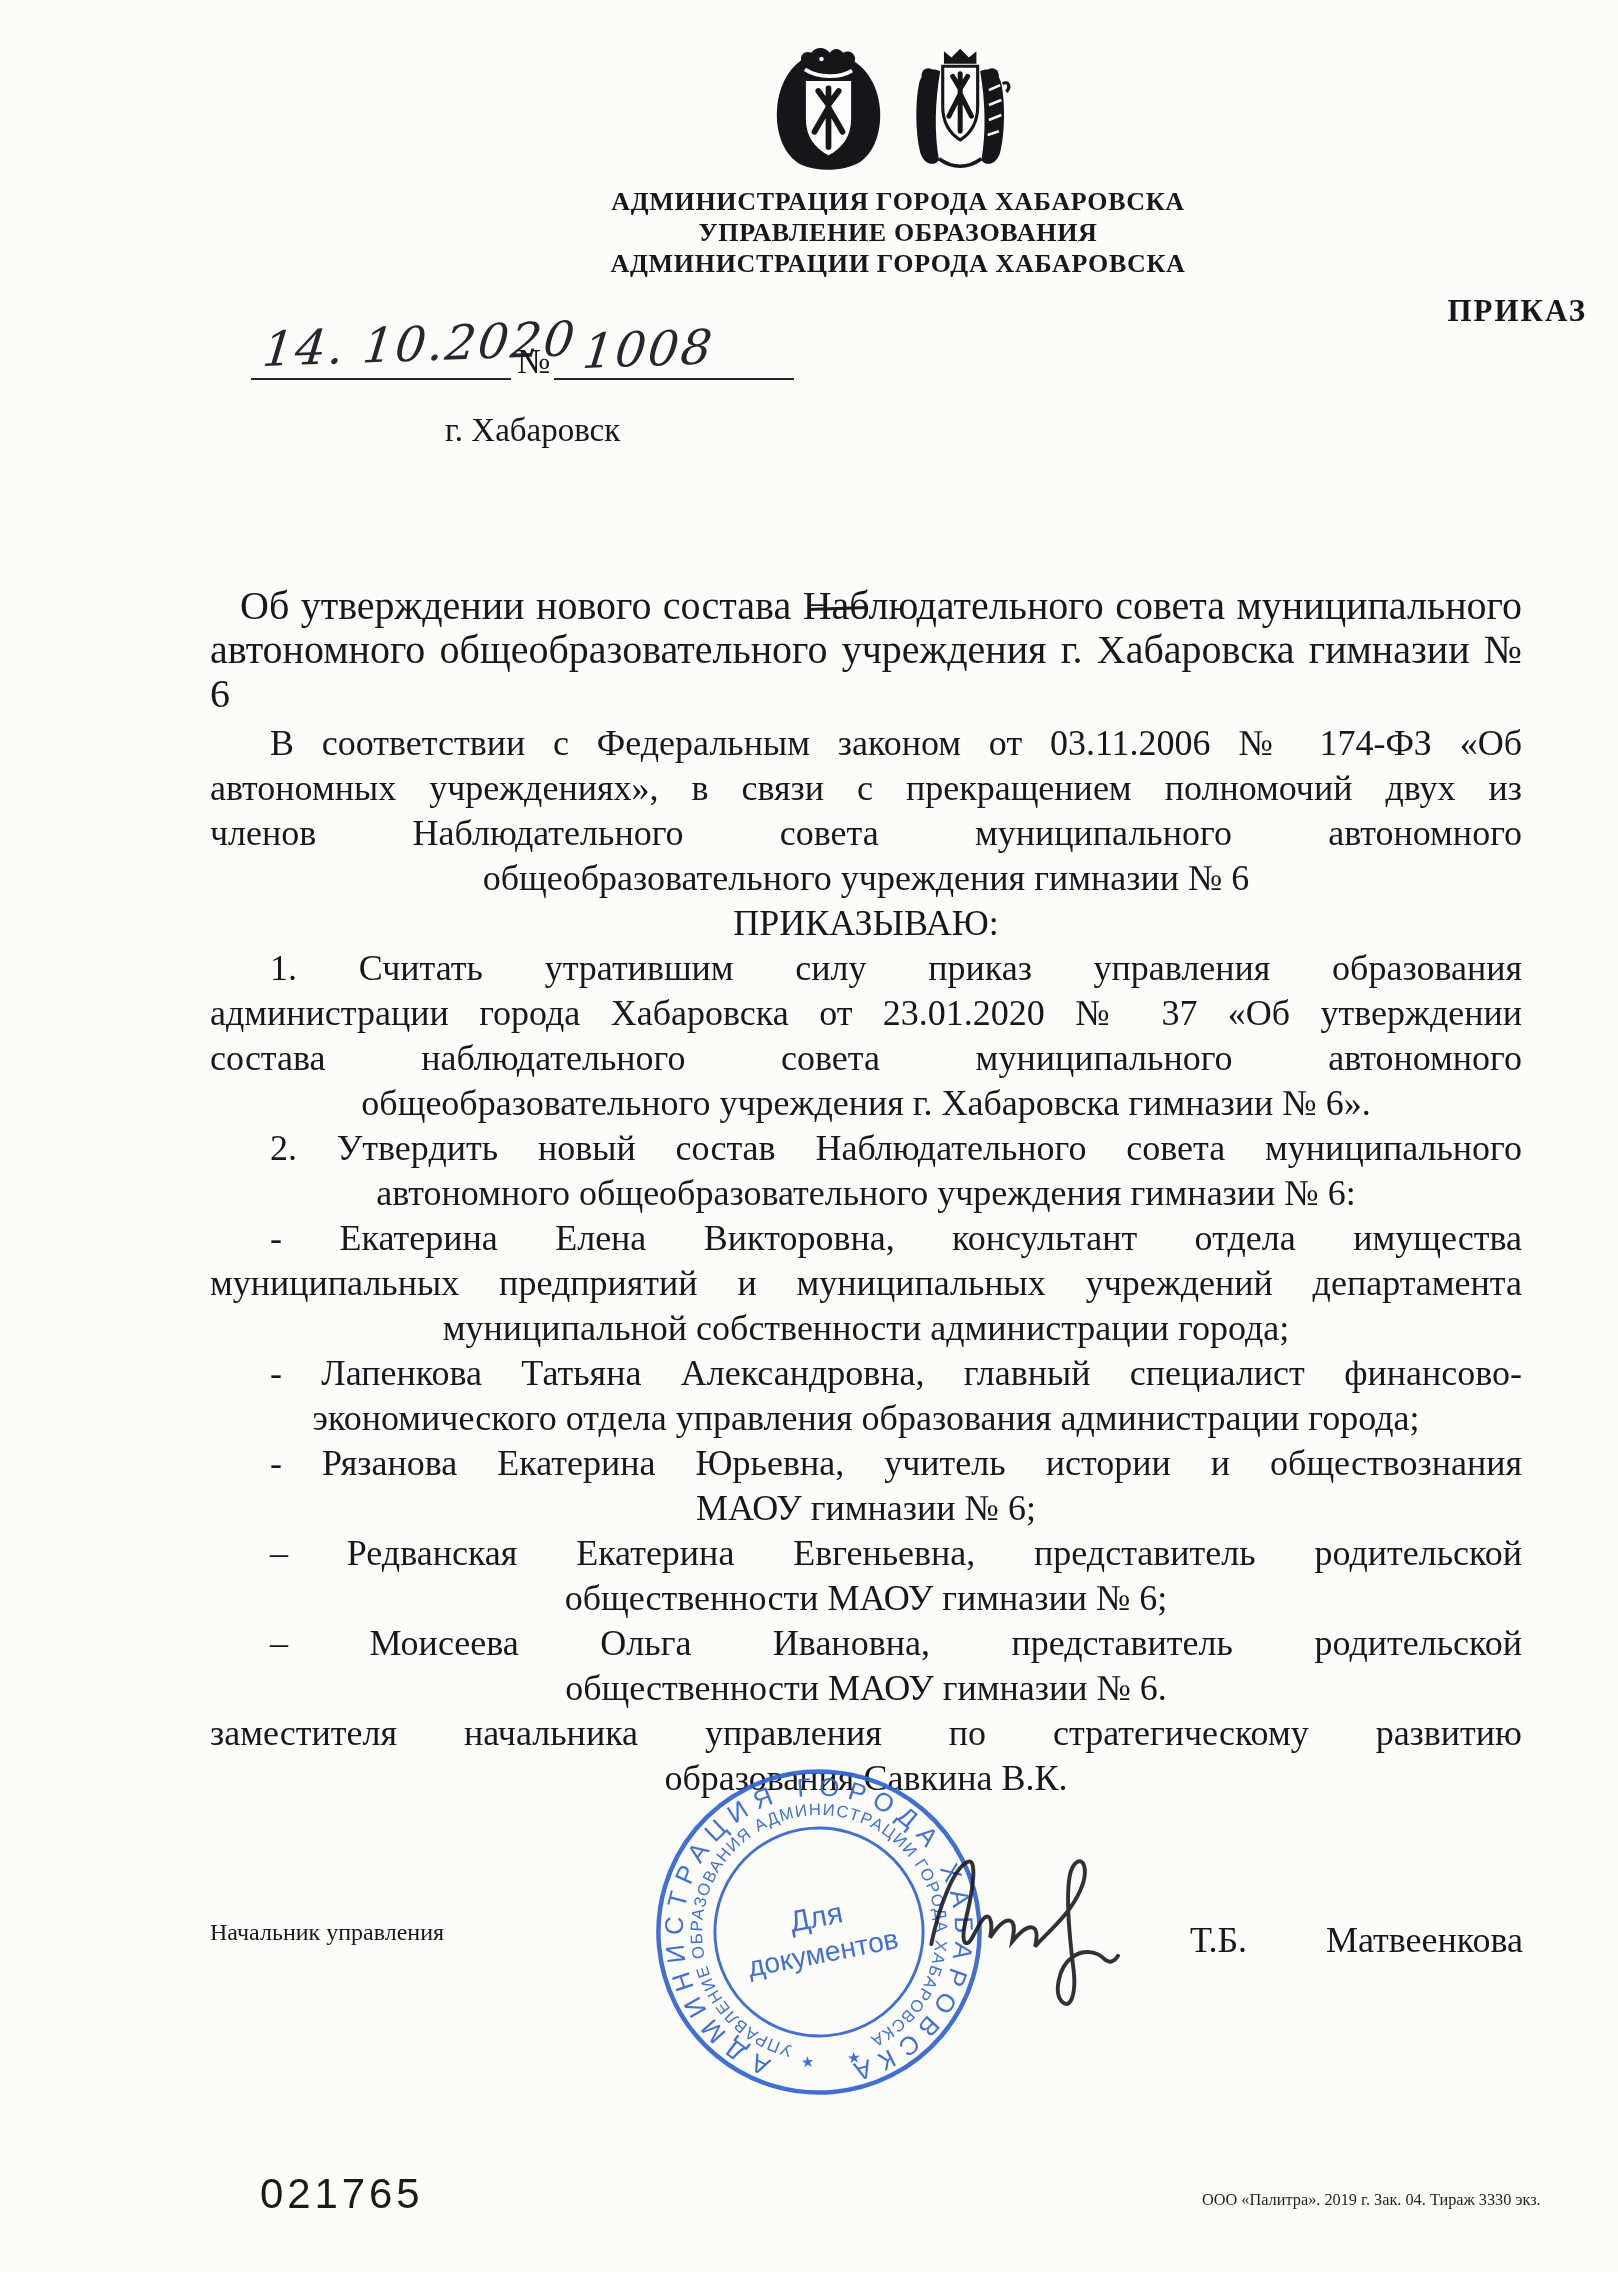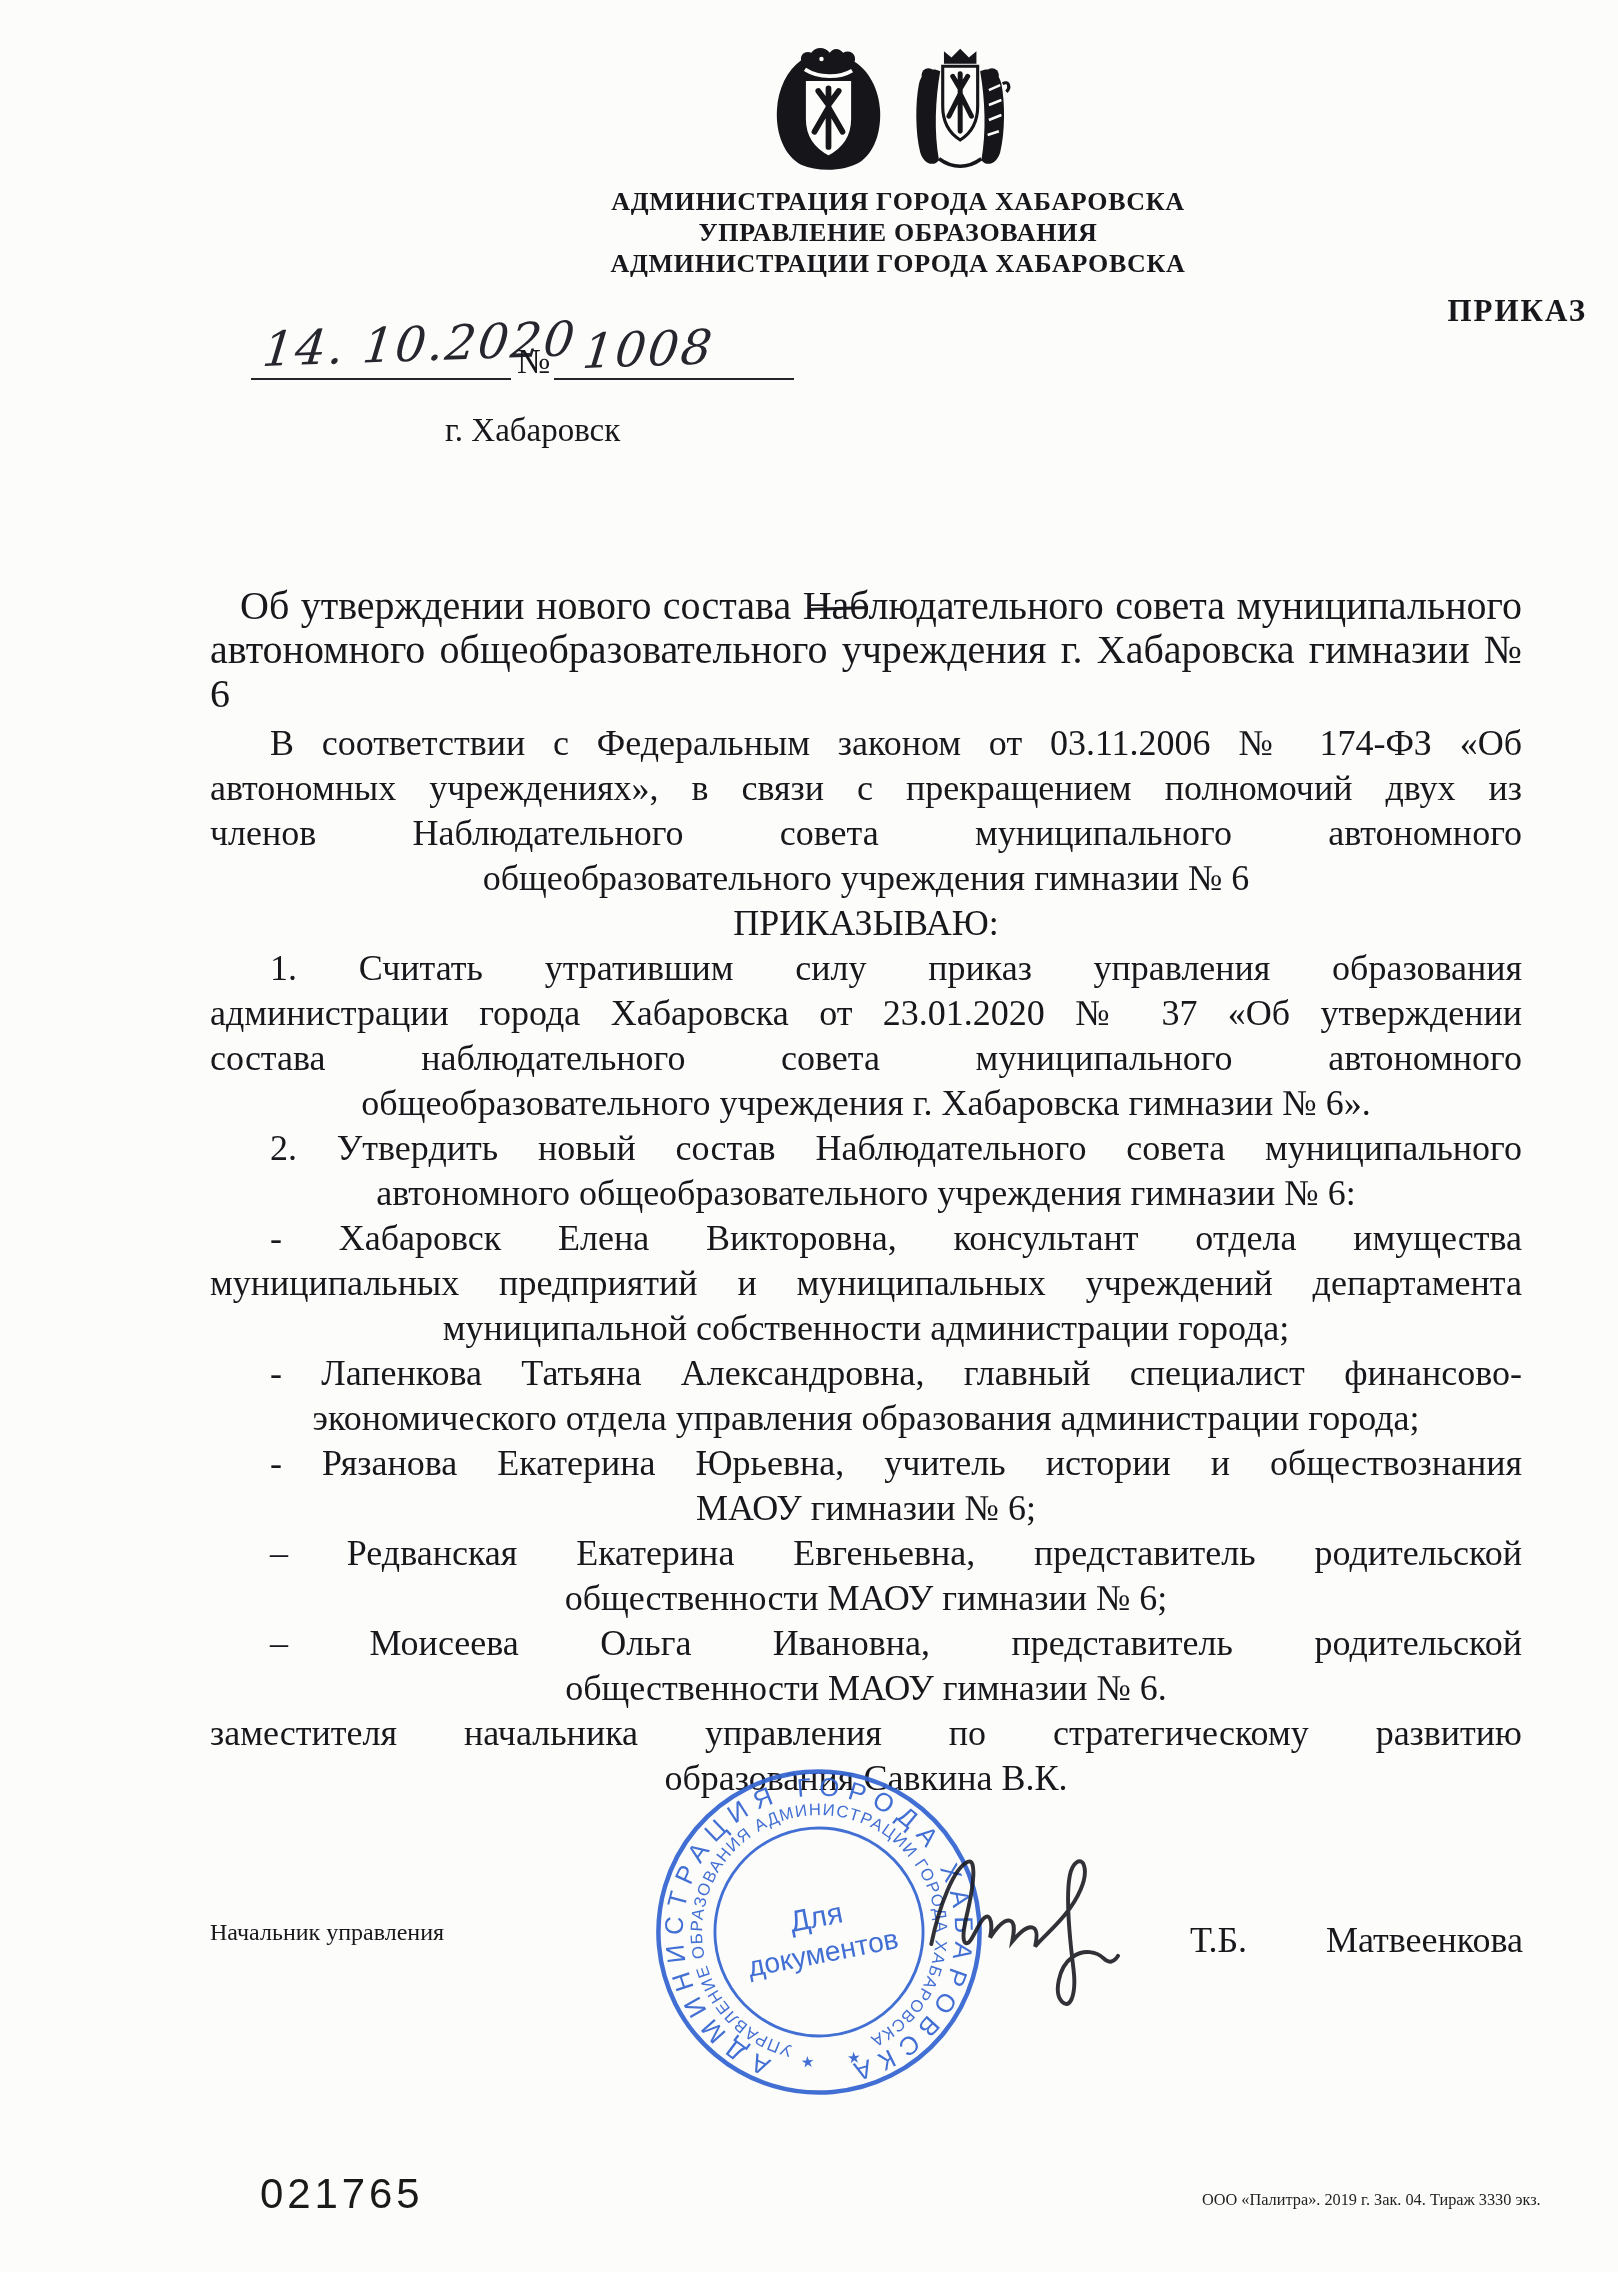--- a/index.html
+++ b/index.html
@@ -111,21 +111,21 @@
       <div class="line jl">автономных учреждениях», в связи с прекращением полномочий двух из</div>
       <div class="line jl">членов Наблюдательного совета муниципального автономного</div>
       <div class="line ll">общеобразовательного учреждения гимназии № 6</div>
       <div class="line ll">ПРИКАЗЫВАЮ:</div>
       <div class="line jl ind">1. Считать утратившим силу приказ управления образования</div>
       <div class="line jl">администрации города Хабаровска от 23.01.2020 № 37 «Об утверждении</div>
       <div class="line jl">состава наблюдательного совета муниципального автономного</div>
       <div class="line ll">общеобразовательного учреждения г. Хабаровска гимназии № 6».</div>
       <div class="line jl ind">2. Утвердить новый состав Наблюдательного совета муниципального</div>
       <div class="line ll">автономного общеобразовательного учреждения гимназии № 6:</div>
-      <div class="line jl ind">- Хабаровск Елена Викторовна, консультант отдела имущества</div>
+      <div class="line jl ind">- Екатерина Елена Викторовна, консультант отдела имущества</div>
       <div class="line jl">муниципальных предприятий и муниципальных учреждений департамента</div>
       <div class="line ll">муниципальной собственности администрации города;</div>
       <div class="line jl ind">- Лапенкова Татьяна Александровна, главный специалист финансово-</div>
       <div class="line ll">экономического отдела управления образования администрации города;</div>
       <div class="line jl ind">- Рязанова Екатерина Юрьевна, учитель истории и обществознания</div>
       <div class="line ll">МАОУ гимназии № 6;</div>
       <div class="line jl ind">– Редванская Екатерина Евгеньевна, представитель родительской</div>
       <div class="line ll">общественности МАОУ гимназии № 6;</div>
       <div class="line jl ind">– Моисеева Ольга Ивановна, представитель родительской</div>
       <div class="line ll">общественности МАОУ гимназии № 6.</div>

